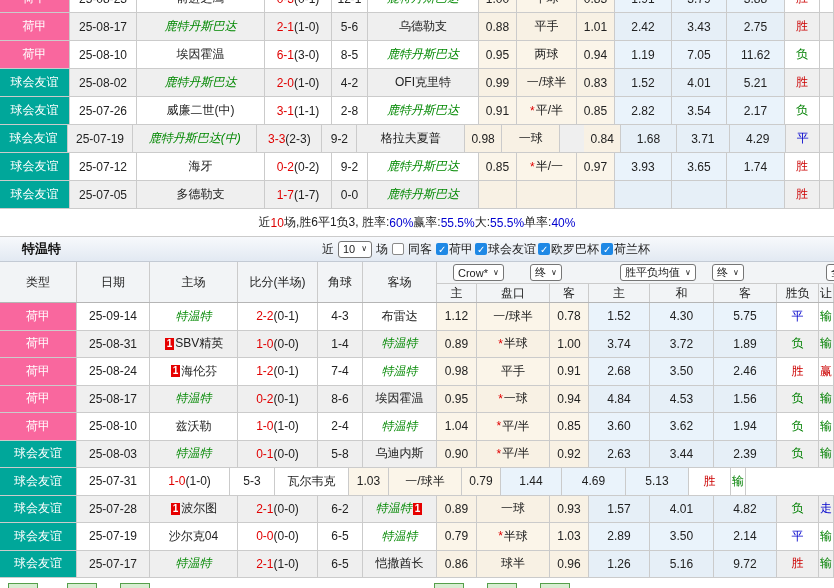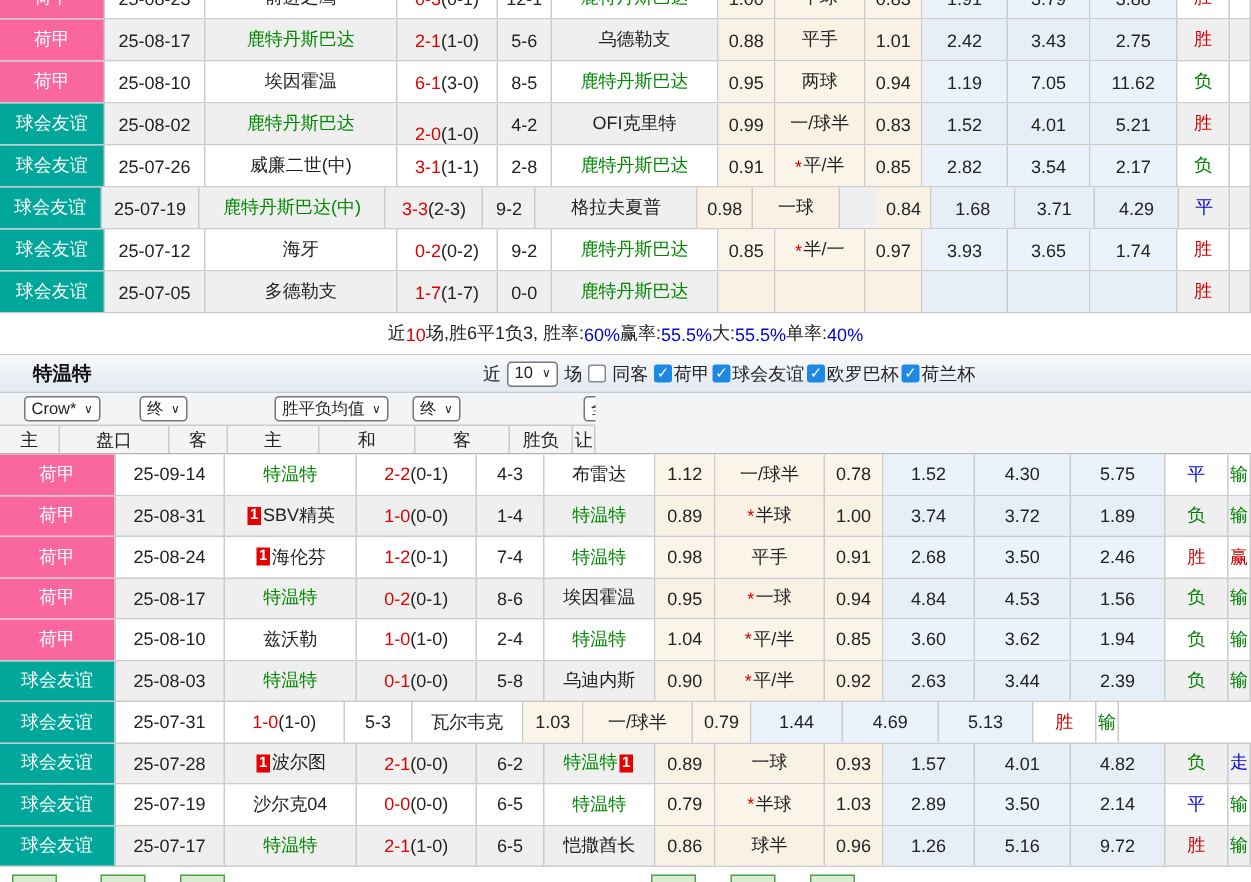--- a/index.html
+++ b/index.html
@@ -17,21 +17,21 @@
     display:flex;align-items:center;justify-content:center;
     border-right:1px solid #cbcbcb;box-sizing:border-box;
     overflow:hidden;white-space:nowrap;height:100%;
   }
   .lg-he{background:#F9679E;color:#fff;}
   .lg-qiu{background:#00A79A;color:#fff;}
   .ah{background:#FBF5E9;}
   .eu{background:#EAF3FB;}
   .trow.alt .ah{background:#F8F1E4;}
   .trow.alt .eu{background:#E6EFF7;}
-  .focus{color:#008800;}
+  .focus{color:#008800;font-style:italic;}
   .score-main{color:#E00000;}
   .star{color:#E00000;margin-right:1px;}
   .res-win{color:#CC0000;}
   .res-lose{color:#008000;}
   .res-draw{color:#0000CC;}
   .badge{background:#E60000;color:#fff;font-size:10px;font-weight:bold;line-height:12px;padding:0 2px;margin:0 1px;display:inline-block;}
   .sumrow{height:28px;display:flex;align-items:center;justify-content:center;background:#fff;border-bottom:1px solid #cbcbcb;box-sizing:border-box;}
   .sum-red{color:#DD0000;}
   .sum-blue{color:#0000D0;}
   .titlebar{position:relative;height:25px;background:linear-gradient(#f7f9fc,#e2e9f2);border-bottom:1px solid #c3cad4;box-sizing:border-box;}
@@ -138,21 +138,21 @@
           <span class="res-lose">负</span>
         </div>
         <div class="cell" style="width: 14px;"></div>
       </div>
       <div class="trow t1r alt">
         <div class="cell lg-qiu" style="width: 70px;">球会友谊</div>
         <div class="cell" style="width: 67px;">25-08-02</div>
         <div class="cell" style="width: 128px;">
           <span class="focus">鹿特丹斯巴达</span>
         </div>
-        <div class="cell" style="width: 67px; align-items: flex-end;">
+        <div class="cell" style="width: 67px;">
           <span class="score-main">2-0</span>
           <span>(1-0)</span>
         </div>
         <div class="cell" style="width: 36px;">4-2</div>
         <div class="cell" style="width: 111px;">
           <span>OFI克里特</span>
         </div>
         <div class="cell ah" style="width: 38px;">0.99</div>
         <div class="cell ah" style="width: 60px;">
           <span>一/球半</span>
@@ -315,20 +315,28 @@
         </span>
         <span class="cbgroup">
           <span class="cb on">✓</span>
           <span>荷兰杯</span>
         </span>
       </span>
   </div>
 </div>
 
 <div class="hdr">
+  <div id="hleft" style="display:flex">
+      <div class="hcell" style="width: 77px;">类型</div>
+      <div class="hcell" style="width: 73px;">日期</div>
+      <div class="hcell" style="width: 88px;">主场</div>
+      <div class="hcell" style="width: 80px;">比分(半场)</div>
+      <div class="hcell" style="width: 45px;">角球</div>
+      <div class="hcell" style="width: 74px;">客场</div>
+    </div>
   <div class="hgroup">
     <div class="hline1">
       <span class="dd" style="left:16px">
           <span>Crow*</span>
           <span class="chev">∨</span>
         </span>
       <span class="dd" style="left:93px">
           <span>终</span>
           <span class="chev">∨</span>
         </span>

